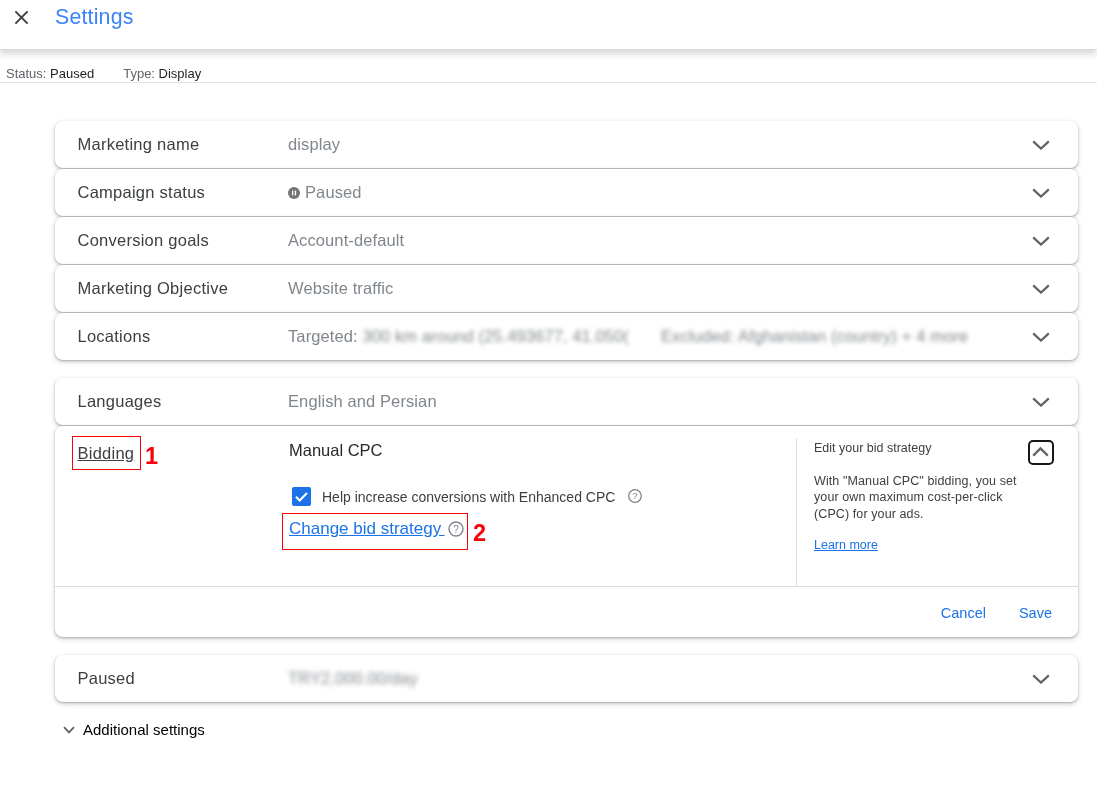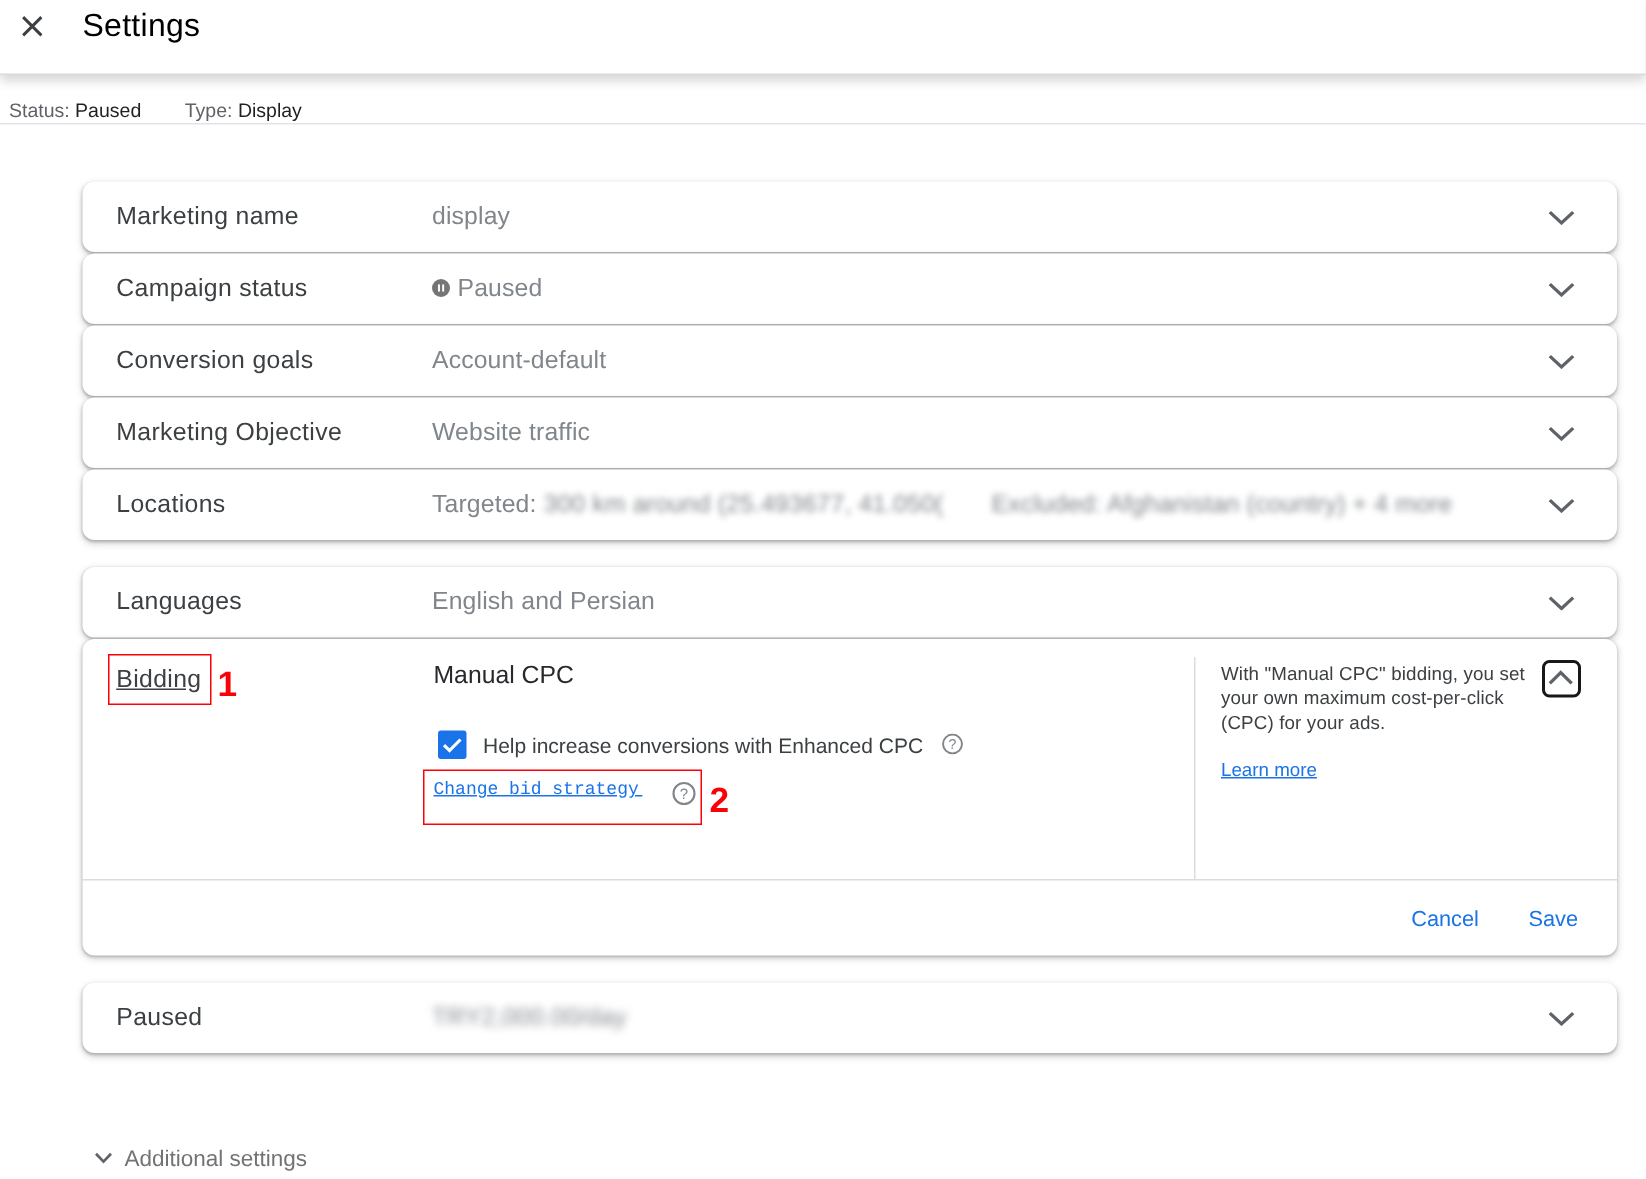--- a/index.html
+++ b/index.html
@@ -1,21 +1,21 @@
 <!DOCTYPE html>
 <html><head>
 <meta charset="utf-8">
 <style>
   * { margin:0; padding:0; box-sizing:border-box; }
   html,body { width:1097px; height:786px; background:#fff; overflow:hidden;
     font-family:"Liberation Sans", sans-serif; }
   .hdr { position:absolute; left:0; top:0; width:1097px; height:49px; background:#fff;
     box-shadow:0 1px 0 #dadada, 0 5px 7px rgba(0,0,0,0.16); z-index:5; }
   .hdr svg.x { position:absolute; left:14px; top:10px; width:15px; height:15px; }
-  .hdr .title { position:absolute; left:55px; top:5px; font-size:21.3px; color:#000000; letter-spacing:0.2px;text-align:right; }
+  .hdr .title { position:absolute; left:55px; top:5px; font-size:21.3px; color:#3b82f6; letter-spacing:0.2px;text-align:right; }
   .sbar { position:absolute; left:0; top:49px; width:1097px; height:34px; background:#fff;
     border-bottom:1px solid #e1e3e6; z-index:4; }
   .sbar .in { position:absolute; left:6px; top:17px; font-size:13px; color:#5f6368; }
   .sbar b { font-weight:400; color:#1f2023; }
   .sbar .t { margin-left:29px; }
 
   .card { position:absolute; left:55px; width:1023px; background:#fff; border-radius:8px;
     box-shadow:0 1px 2px rgba(60,64,67,0.32), 0 2px 4px 1px rgba(60,64,67,0.16); }
   .row { height:47px; }
   .row .lab { position:absolute; left:22.5px; top:14px; font-size:16.5px; color:#3c4043; letter-spacing:0.25px; }
@@ -30,36 +30,36 @@
   #budget { top:655px; height:47px; }
 
   .redbox { position:absolute; border:1.6px solid #fb0007; }
   .rednum { position:absolute; font-size:23.5px; font-weight:700; color:#fb0007; }
 
   #bid .lab { position:absolute; left:22.5px; top:17.5px; font-size:16.5px; color:#3c4043; letter-spacing:0.25px;text-decoration:underline; }
   #bid .mcpc { position:absolute; left:234px; top:15px; font-size:16.5px; color:#27292c; }
   #bid .cbrow { position:absolute; left:237px; top:61px; }
   #bid .cb { position:absolute; left:0; top:0; width:19px; height:19px; background:#1a73e8; border-radius:2px; }
   #bid .cbl { position:absolute; left:30px; top:2px; width:420px; font-size:14px; color:#3c4043; }
-  #bid .link { position:absolute; left:234px; top:93px; font-size:12px; color:#1a73e8;
-    text-decoration:underline;font-family:Liberation Mono, monospace; }
+  #bid .link { position:absolute; left:234px; top:93px; font-size:17px; color:#1a73e8;
+    text-decoration:underline; }
   .qicon { display:inline-block; vertical-align:middle; }
 
   #bid .panel { position:absolute; left:741px; top:12px; width:270px; border-left:1px solid #dadce0;
     padding:3px 0 0 17px; height:148px; }
   #bid .panel .ph { font-size:12.5px; color:#3c4043; margin-bottom:18px; }
   #bid .panel .pp { font-size:12.5px; color:#3c4043; line-height:16.3px; width:205px; letter-spacing:0.1px; }
   #bid .panel .lm { display:inline-block; margin-top:16px; font-size:12.5px; color:#1a73e8; text-decoration:underline; }
   #bid .colbtn { position:absolute; left:973px; top:14px; width:26px; height:25px;
     border:2.5px solid #17181a; border-radius:5px; background:#fff; }
   #bid .divider { position:absolute; left:0; top:160px; width:1023px; height:1px; background:#dadce0; }
   #bid .foot { position:absolute; right:26px; top:179px; font-size:14.5px; color:#1a73e8; }
   #bid .foot .cancel { margin-right:33px; }
 
-  #addset { position:absolute; left:63px; top:764px; font-size:15px; color:#737373; }
+  #addset { position:absolute; left:63px; top:721px; font-size:15px; color:#000000; }
   #addset svg { vertical-align:1px; margin-right:8px; }
 
   .paused-ic { display:inline-block; vertical-align:-0.5px; margin-right:5px; }
 </style>
 </head>
 <body>
 <div class="hdr">
   <svg class="x" width="16" height="16" viewBox="0 0 16 16">
     <path d="M1.5 1.5 L14.5 14.5 M14.5 1.5 L1.5 14.5" stroke="#3c4043" stroke-width="2.1" fill="none"></path>
   </svg>
@@ -132,20 +132,21 @@
       </svg>
   </div>
   <div class="link">Change bid strategy </div>
   <svg class="qicon" style="position:absolute;left:393px;top:95px" width="16" height="16" viewBox="0 0 16 16">
       <circle cx="8" cy="8" r="7" stroke="#80868b" stroke-width="1.4" fill="none"></circle>
       <text x="8" y="11.6" text-anchor="middle" font-size="10" fill="#80868b" font-family="Liberation Sans">?</text>
     </svg>
   <div class="redbox" style="left:227px; top:87px; width:186px; height:37px;"></div>
   <div class="rednum" style="left:418px; top:93.5px;">2</div>
   <div class="panel">
+    <div class="ph">Edit your bid strategy</div>
     <div class="pp">With "Manual CPC" bidding, you set your own maximum cost-per-click (CPC) for your ads.</div>
     <a class="lm">Learn more</a>
   </div>
   <div class="colbtn">
       <svg width="21" height="20" viewBox="0 0 21 20" style="display:block">
         <path d="M3.2 13.6 L10.5 6.4 L17.8 13.6" stroke="#5f6368" stroke-width="2.2" fill="none"></path>
       </svg>
     </div>
   <div class="divider"></div>
   <div class="foot"><span class="cancel">Cancel</span><span class="save">Save</span></div>

